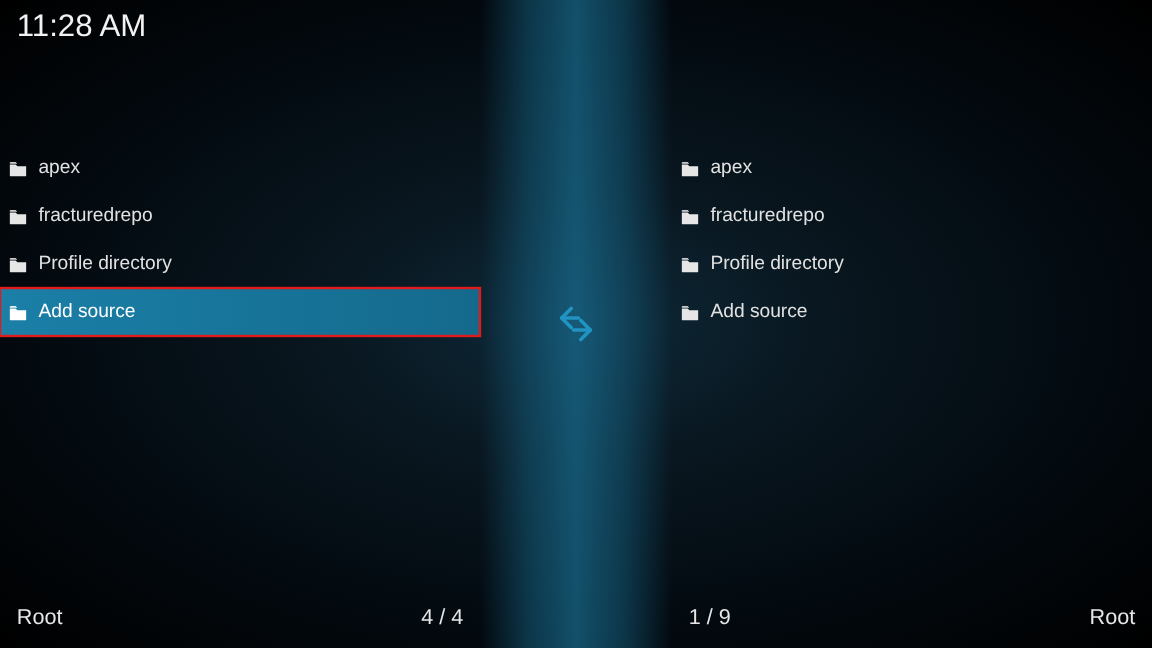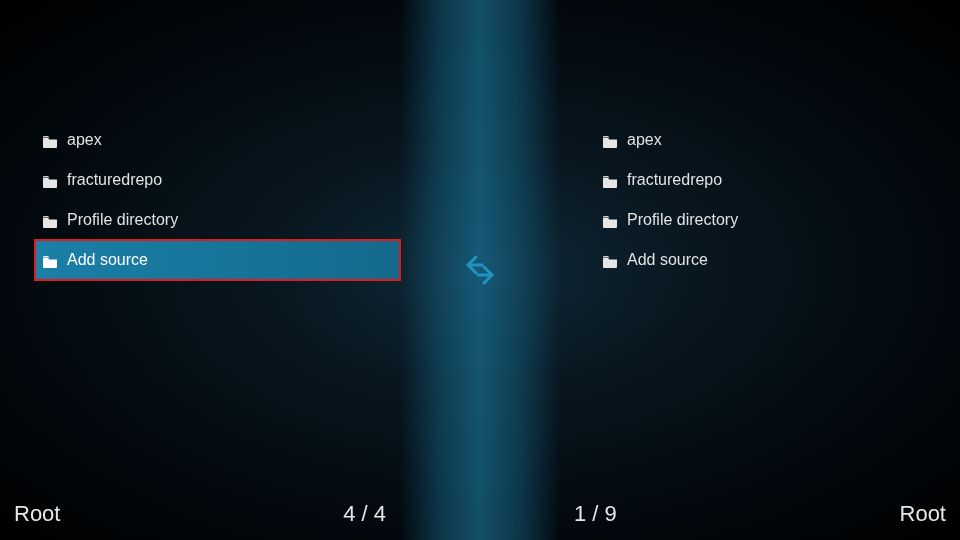--- a/index.html
+++ b/index.html
@@ -34,21 +34,20 @@
     top: 120px;
     left: 0;
     right: 0;
     bottom: 60px;
     display: flex;
   }
   .pane {
     width: 400px;
     display: flex;
     flex-direction: column;
-    padding-left: 35px;
   }
   .pane.left { margin-left: 0; }
   .pane.right { margin-left: 0; }
   .center-strip {
     position: absolute;
     top: 0;
     bottom: 0;
     left: 400px;
     width: 160px;
     background: linear-gradient(to right,
@@ -96,31 +95,32 @@
     left: 0; right: 0; bottom: 0;
     height: 52px;
     display: flex;
     z-index: 2;
   }
   .footer .footcol {
     display: flex;
     align-items: center;
     justify-content: space-between;
     padding: 0 14px;
-    font-size: 22px;
+    font-size: 18px;
     color: #e6e6e6;
   }
   .footer .footcol.left { width: 400px; }
   .footer .footcol.mid { width: 160px; }
   .footer .footcol.right { width: 400px; }
 </style>
 </head>
 <body>
 
 <div class="header">
+  <div class="clock">11:28 AM</div>
 </div>
 
 <div class="center-strip"></div>
 
 <div class="center-icon">
   <svg viewBox="0 0 36 36" width="36" height="36">
     <g fill="none" stroke="#1f93c2" stroke-width="3" stroke-linecap="round" stroke-linejoin="round">
       <polyline points="14,5 6,13 14,21"></polyline>
       <line x1="6" y1="13" x2="20" y2="13"></line>
       <polyline points="22,15 30,23 22,31"></polyline>

